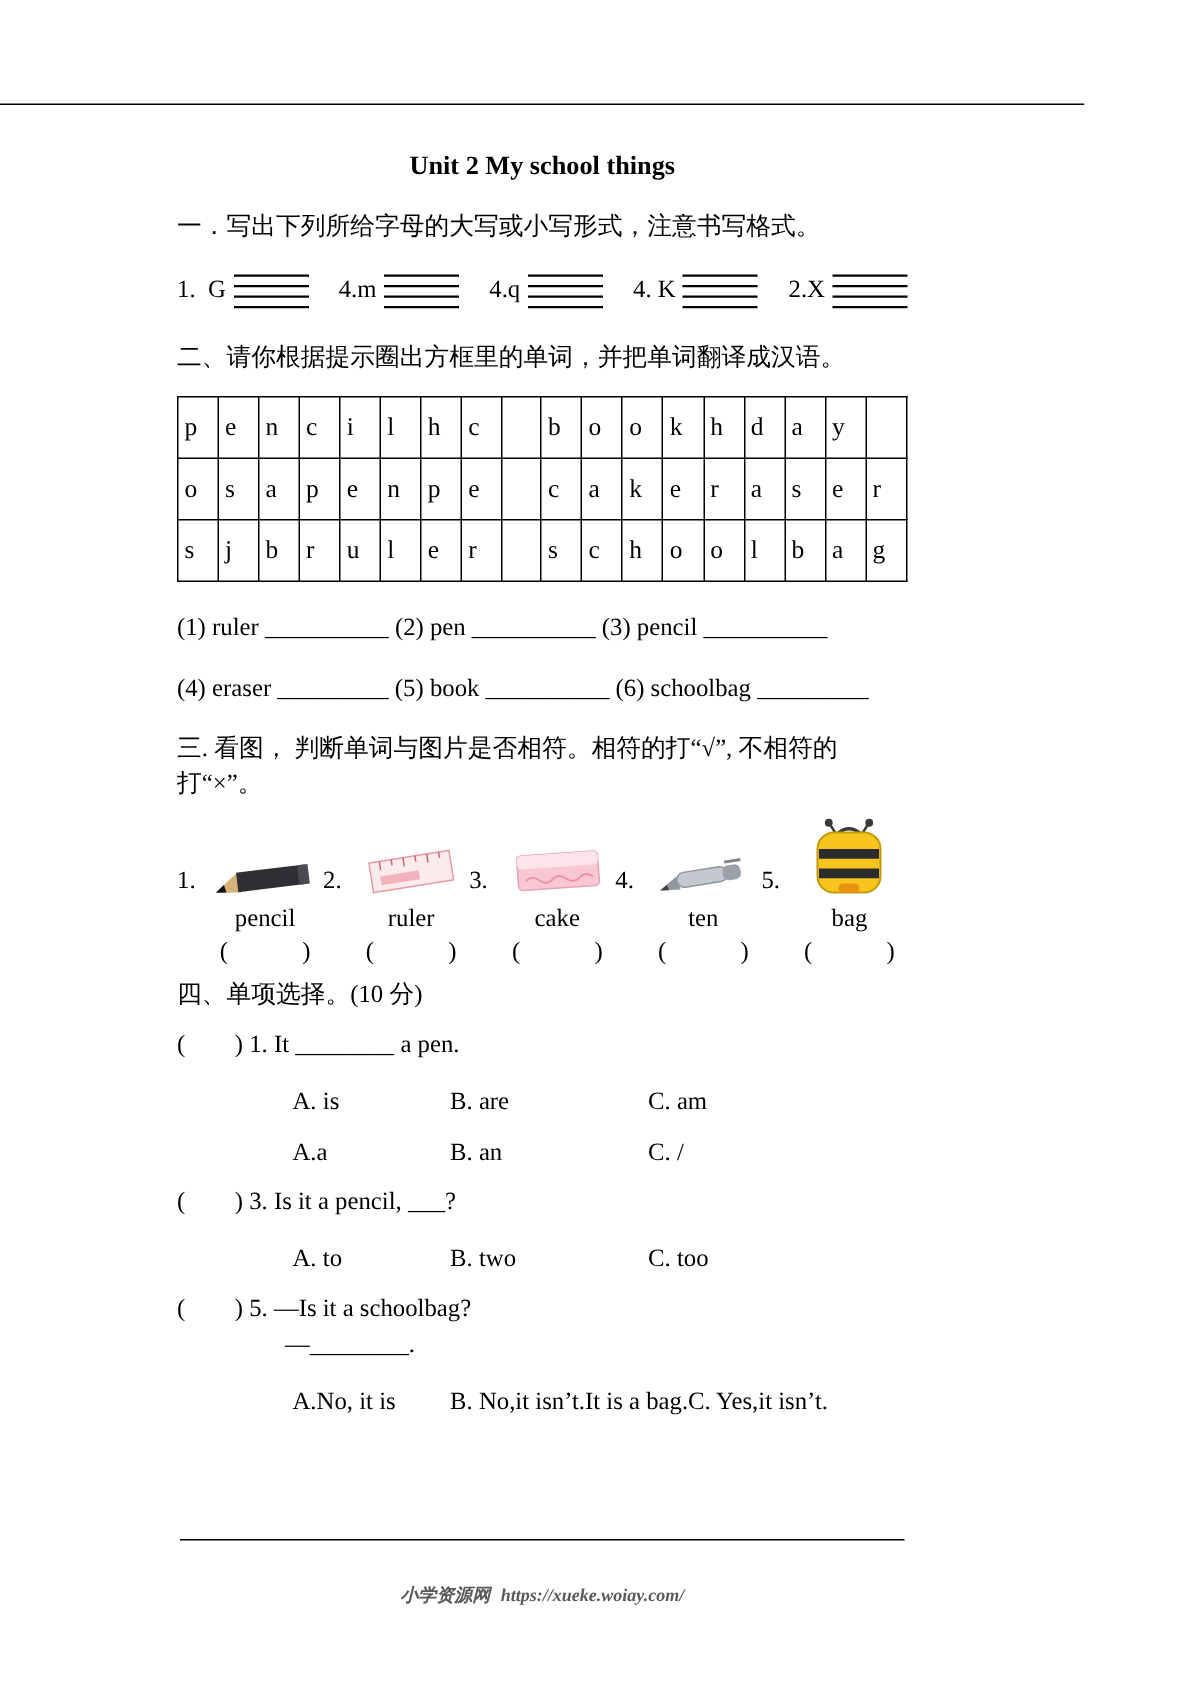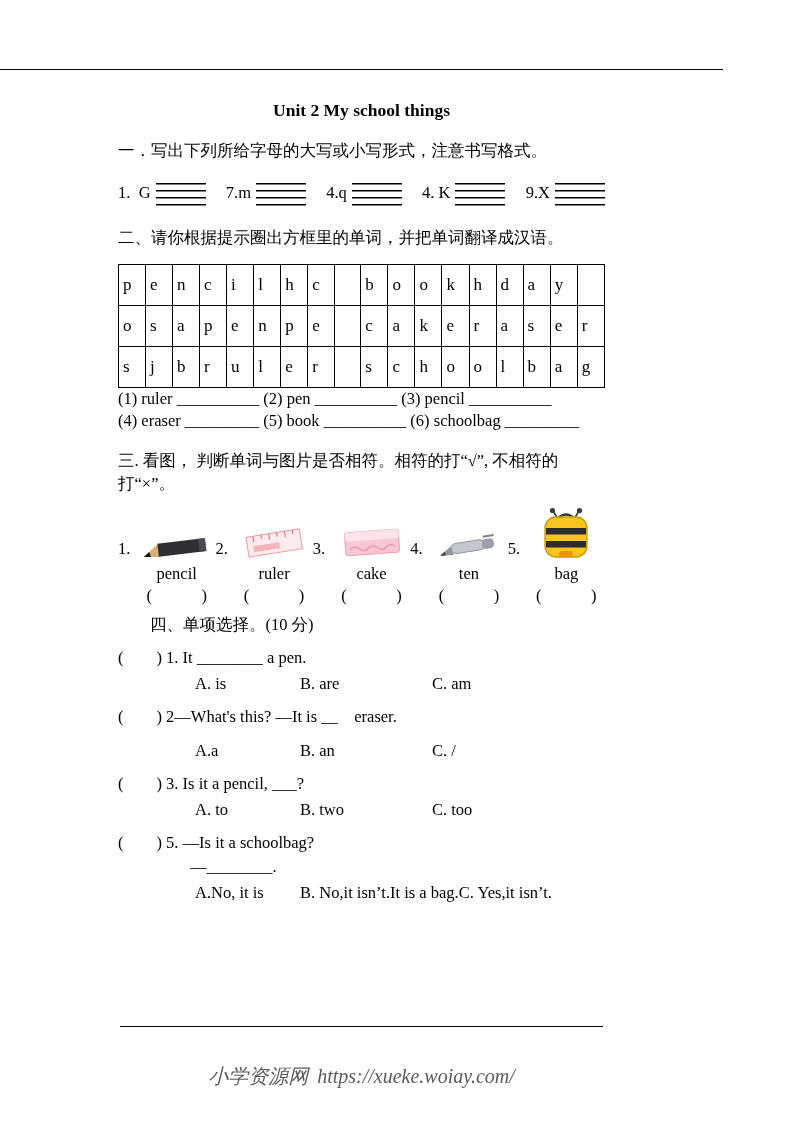--- a/index.html
+++ b/index.html
@@ -26,75 +26,75 @@
     background-repeat: no-repeat; background-size: 100% 1.5px;
     background-position: 0 0, 0 7px, 0 14px, 0 21px;
   }
 
   
   .word-grid { border-collapse: collapse; margin-top: 15px; }
   .word-grid td {
     border: 1px solid #000; width: 28.7px; height: 41px;
     padding: 0 0 0 4px; font-size: 17px; vertical-align: middle;
   }
-  .translate-line { line-height: 22px; white-space: pre-wrap; }
+  .translate-line { margin-top: 19px; line-height: 22px; white-space: pre-wrap; }
 
   
   .s3-row { display: flex; justify-content: space-between; margin-top: 8px; }
   .s3-item { position: relative; width: 106px; padding-left: 20px; }
   .s3-num { position: absolute; left: 0; top: 36px; }
   .s3-icon-wrap { height: 58px; display: flex; align-items: flex-end; justify-content: center; }
   .s3-word { text-align: center; margin-top: 2px; line-height: 22px; }
   .s3-paren { text-align: center; white-space: pre; line-height: 22px; }
 
   
-  .s4 { margin-top: 6px; margin-left: 32px; }
+  .s4 { margin-top: 6px; }
   .q { margin-top: 11px; }
   .q-lead { white-space: pre-wrap; line-height: 22px; }
   .q-line2 { padding-left: 72px; margin-top: 2px; white-space: pre-wrap; line-height: 22px; }
-  .q-opts { padding-left: 77px; margin-top: 4px; line-height: 22px; }
+  .q-opts { padding-left: 77px; margin-top: 16px; line-height: 22px; }
   .q-gap .q-opts { margin-top: 12px; }
   .q-opts span { display: inline-block; white-space: pre; }
   .q-opts span:nth-child(1) { min-width: 105px; }
   .q-opts span:nth-child(2) { min-width: 132px; }
 
   
   .footer-rule { position: absolute; left: 120px; right: 120px; bottom: 95px; border-top: 1.5px solid #000; }
-  .footer { position: absolute; left: 0; right: 0; bottom: 32px; text-align: center; font-style: italic; font-size: 20px; color: #5a5a5a; }
+  .footer { position: absolute; left: 0; right: 0; bottom: 50px; text-align: center; font-style: italic; font-size: 12px; color: #5a5a5a; font-weight: bold; }
   .footer span { margin: 0 2px; }
 </style>
 </head>
 <body>
 
 <div class="page">
   <div class="rule rule-top"></div>
   <div class="content">
 
     <h1 class="title">Unit 2 My school things</h1>
 
     <div class="s-heading">一．写出下列所给字母的大写或小写形式，注意书写格式。</div>
     <div class="s1-row">
         <div class="s1-item">
           <span class="s1-label">1.  G</span>
           <span class="guide"></span>
         </div>
         <div class="s1-item">
-          <span class="s1-label">7.m</span>
+          <span class="s1-label">4.m</span>
           <span class="guide"></span>
         </div>
         <div class="s1-item">
           <span class="s1-label">4.q</span>
           <span class="guide"></span>
         </div>
         <div class="s1-item">
           <span class="s1-label">4. K</span>
           <span class="guide"></span>
         </div>
         <div class="s1-item">
-          <span class="s1-label">9.X</span>
+          <span class="s1-label">2.X</span>
           <span class="guide"></span>
         </div>
       </div>
 
     <div class="s-heading">二、请你根据提示圈出方框里的单词，并把单词翻译成汉语。</div>
     <table class="word-grid">
       <tbody>
           <tr>
             <td>p</td>
             <td>e</td>
@@ -246,21 +246,20 @@
         </div>
       </div>
 
     <div class="s-heading s4">四、单项选择。(10 分)</div>
     <div>
         <div class="q">
           <div class="q-lead">(        ) 1. It ________ a pen.</div>
           <div class="q-opts"><span class="q-opt">A. is</span><span class="q-opt">B. are</span><span class="q-opt">C. am</span></div>
         </div>
         <div class="q q-gap">
-          <div class="q-lead">(        ) 2—What's this? —It is __    eraser.</div>
           <div class="q-opts"><span class="q-opt">A.a</span><span class="q-opt">B. an</span><span class="q-opt">C. /</span></div>
         </div>
         <div class="q">
           <div class="q-lead">(        ) 3. Is it a pencil, ___?</div>
           <div class="q-opts"><span class="q-opt">A. to</span><span class="q-opt">B. two</span><span class="q-opt">C. too</span></div>
         </div>
         <div class="q">
           <div class="q-lead">(        ) 5. —Is it a schoolbag?</div>
           <div class="q-line2">—________.</div>
           <div class="q-opts"><span class="q-opt">A.No, it is</span><span class="q-opt">B. No,it isn’t.It is a bag.</span><span class="q-opt">C. Yes,it isn’t.</span></div>

